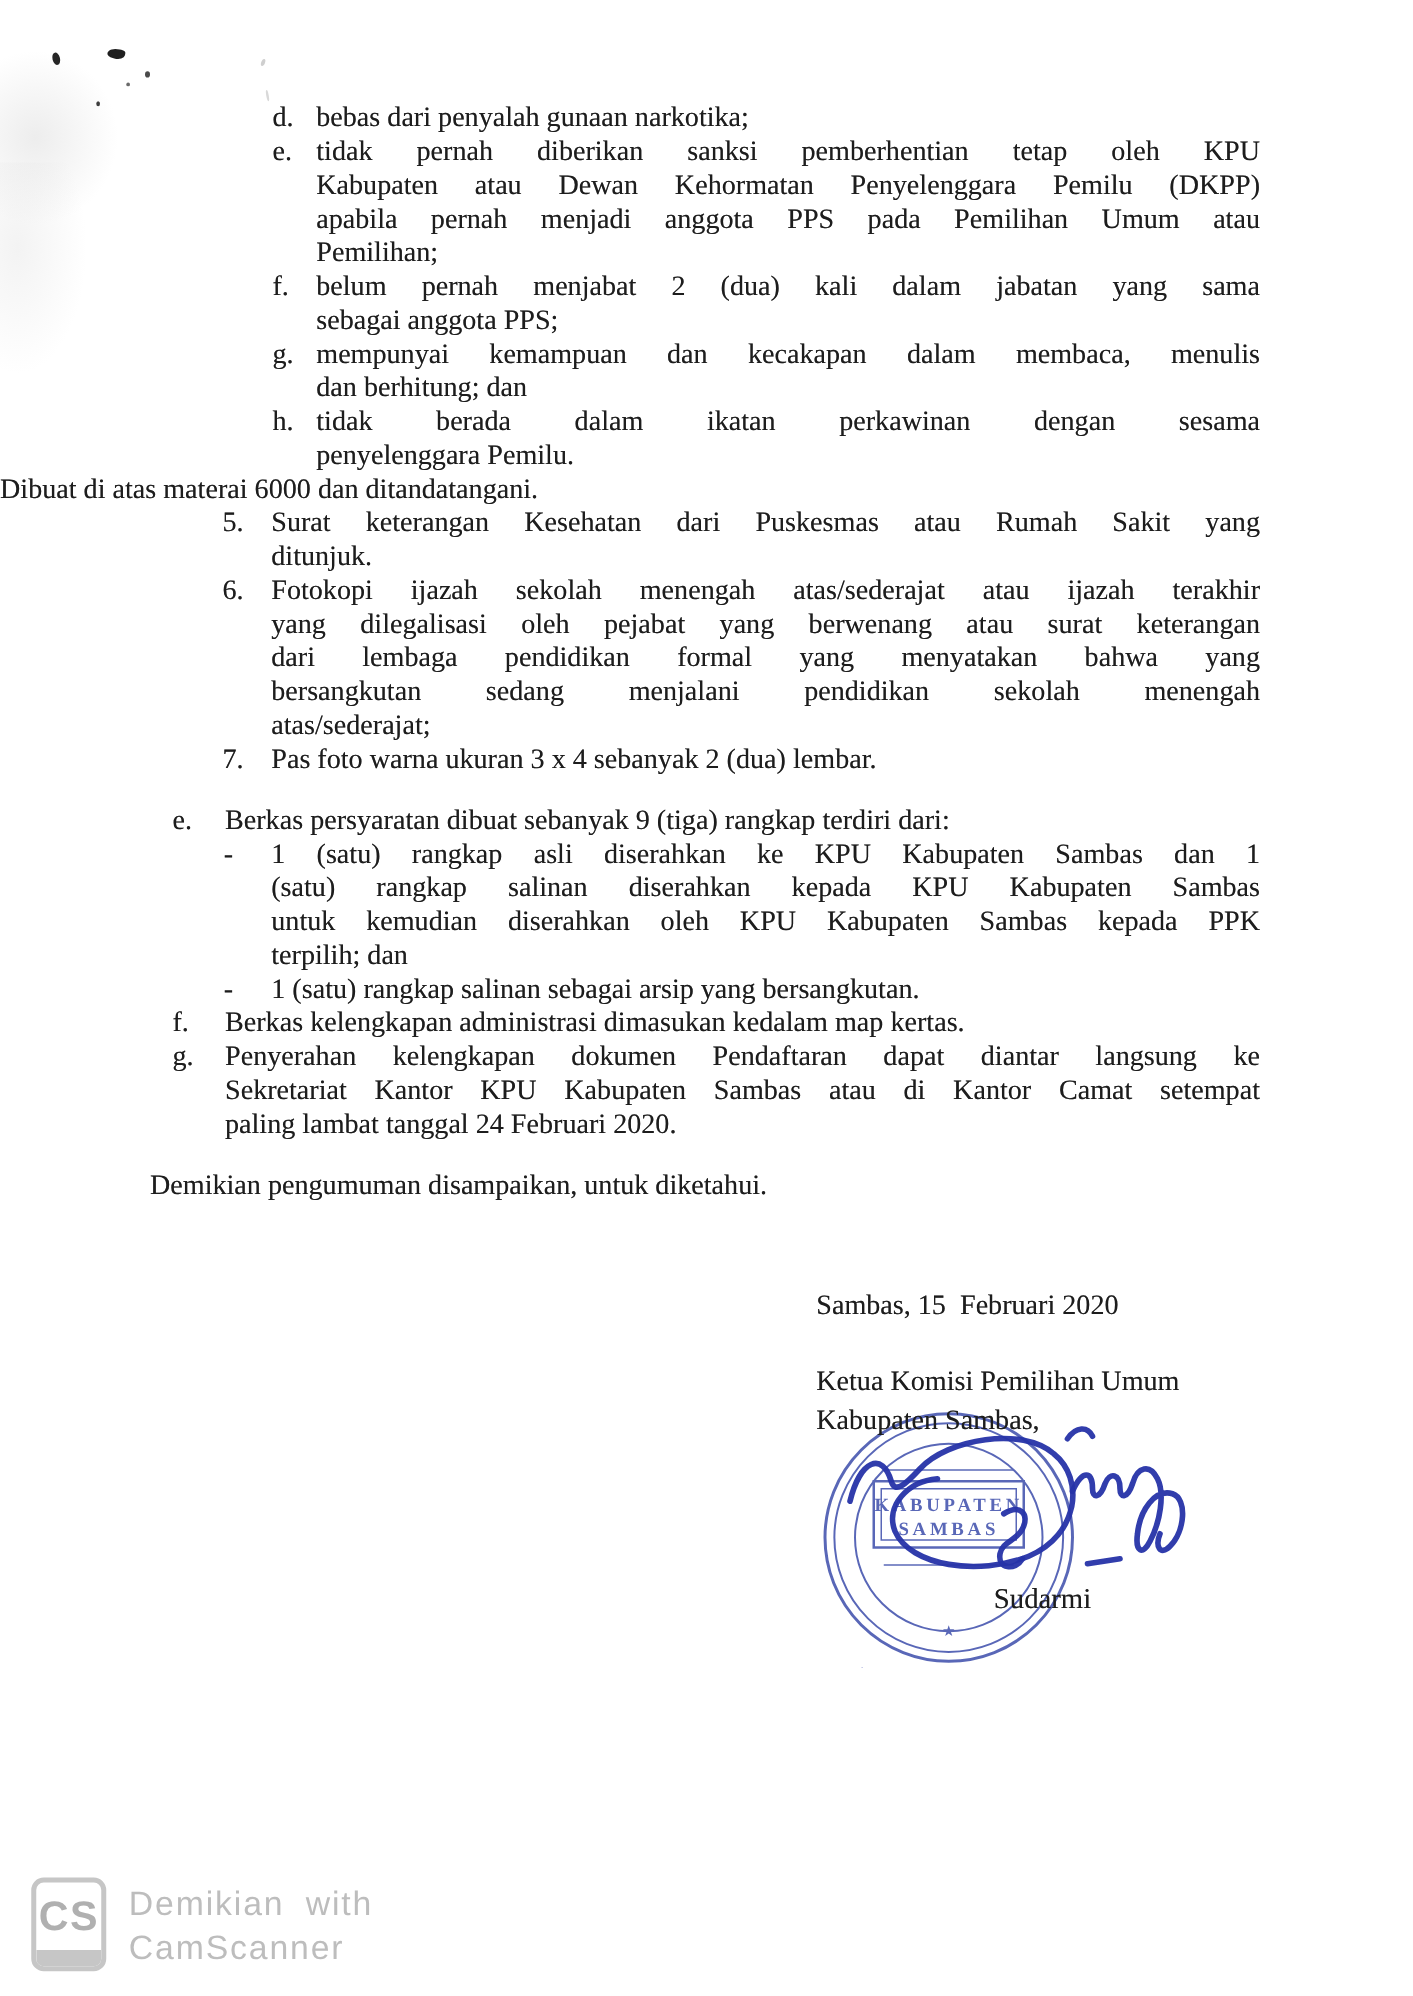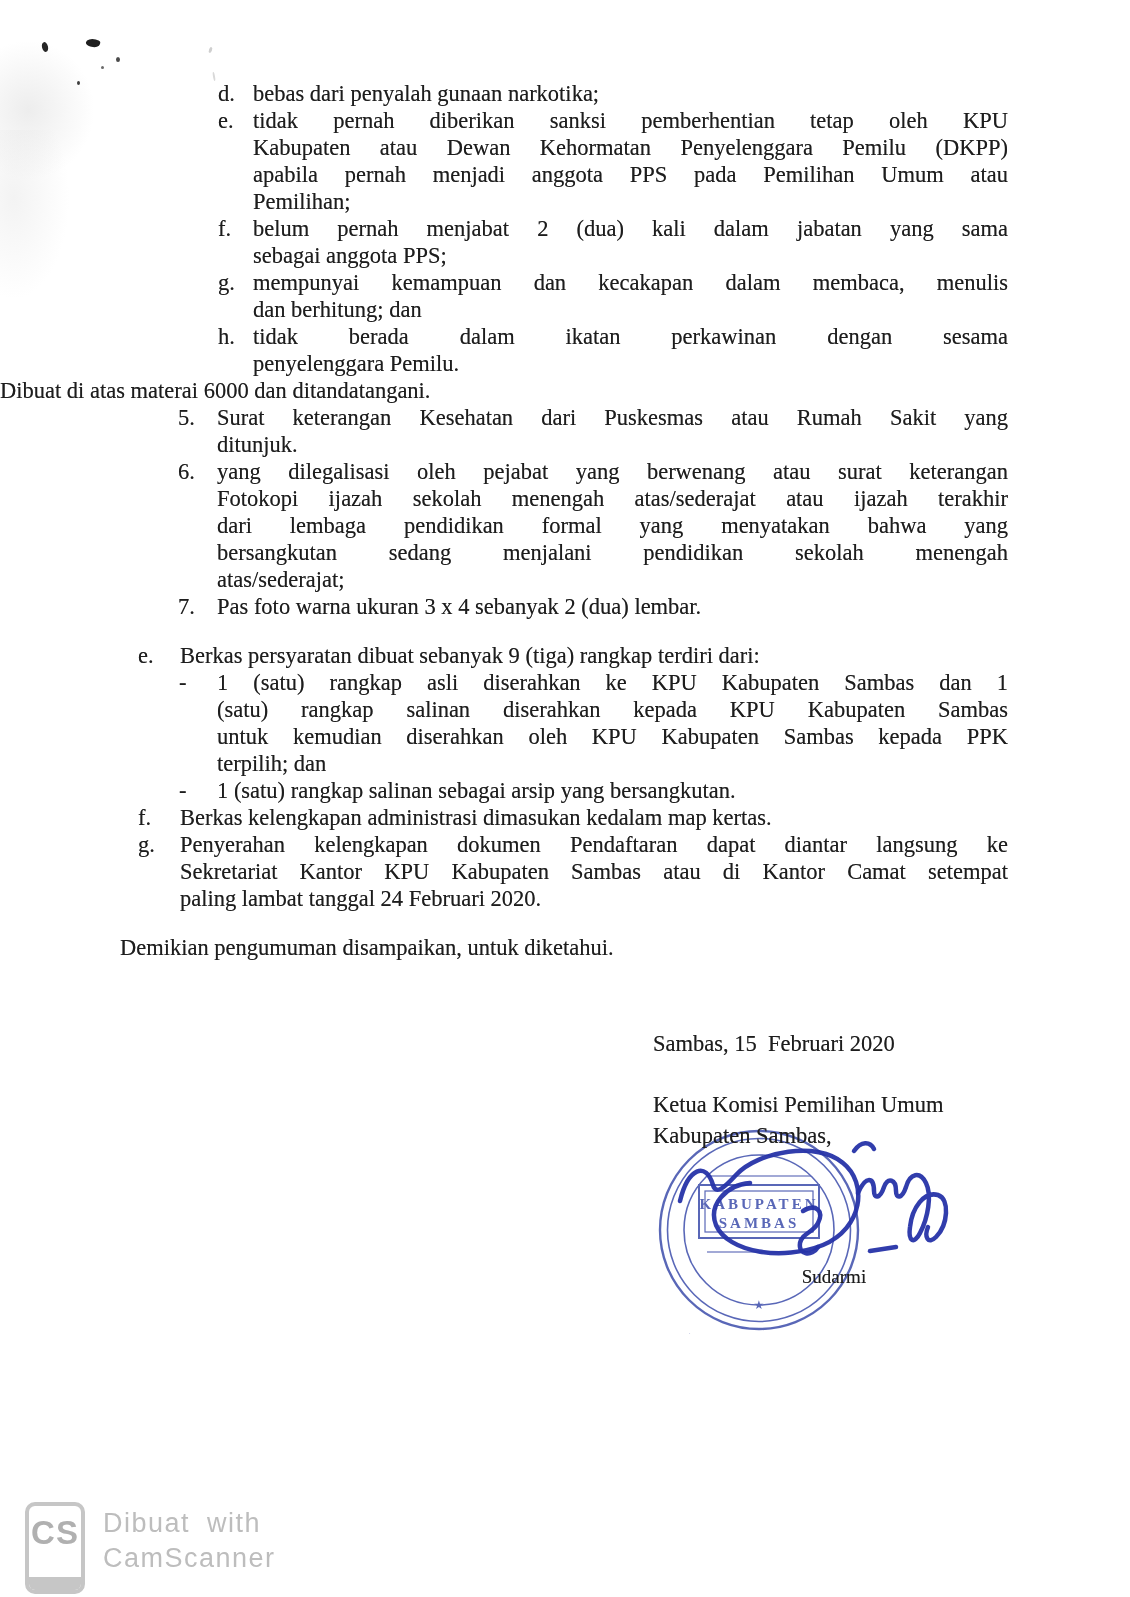--- a/index.html
+++ b/index.html
@@ -50,40 +50,40 @@
   .closing{
     position:absolute;left:653px;top:1028px;width:362px;
     text-align:left;font-size:22.5px;line-height:31px;
     text-shadow:0 0 .5px rgba(25,25,25,.55);
     z-index:3;
   }
   .closing .date{white-space:pre-wrap;}
   .closing .spacer{height:30px;}
   .signer{
     position:absolute;left:653px;top:1266px;width:362px;
-    text-align:center;font-size:19px;
+    text-align:center;font-size:23px;
     text-shadow:0 0 .5px rgba(25,25,25,.55);
     z-index:4;
   }
   
   .stamp{position:absolute;left:655px;top:1126px;z-index:2;opacity:.88;}
   .stamp text{fill:var(--stamp-color,#4353ae);}
   .stamp .ring-text{font-family:"Liberation Sans","DejaVu Sans",sans-serif;
       font-weight:bold;font-size:15.5px;letter-spacing:3px;}
   .stamp .center-text{font-family:"Liberation Serif","DejaVu Serif",serif;
       font-weight:bold;font-size:15px;letter-spacing:3px;}
   .stamp .star{font-size:12px;}
   .signature{position:absolute;left:658px;top:1133px;z-index:5;}
   .signature path{fill:none;stroke:var(--sig-color,#2633a8);stroke-width:4.5;
       stroke-linecap:round;stroke-linejoin:round;opacity:.95;}
 
   
   .footer{position:absolute;left:25px;top:1502px;display:flex;align-items:flex-start;
       font-family:"Liberation Sans","DejaVu Sans",sans-serif;}
-  .cs-icon{position:relative;width:60px;height:92px;box-sizing:border-box;
+  .cs-icon{position:relative;width:60px;height:75px;box-sizing:border-box;
       border:4px solid #c6c6c6;border-radius:10px;background:#fff;overflow:hidden;}
   .cs-txt{display:block;text-align:center;margin-top:8px;
       font-weight:bold;font-size:33px;color:#b0b0b0;letter-spacing:1px;}
   .cs-bar{position:absolute;left:0;right:0;bottom:0;height:13px;background:#c6c6c6;}
   .cs-lines{margin-left:18px;font-size:27px;line-height:35px;color:#bdbdbd;
       letter-spacing:1.5px;word-spacing:8px;margin-top:4px;}
 </style>
 </head>
 <body>
 
@@ -144,22 +144,22 @@
       <div class="block number">
         <span class="label">5.</span>
         <div class="lines">
           <div class="line just">Surat keterangan Kesehatan dari Puskesmas atau Rumah Sakit yang</div>
           <div class="line">ditunjuk.</div>
         </div>
       </div>
       <div class="block number">
         <span class="label">6.</span>
         <div class="lines">
+          <div class="line just">Fotokopi ijazah sekolah menengah atas/sederajat atau ijazah terakhir</div>
           <div class="line just">yang dilegalisasi oleh pejabat yang berwenang atau surat keterangan</div>
-          <div class="line just">Fotokopi ijazah sekolah menengah atas/sederajat atau ijazah terakhir</div>
           <div class="line just">dari lembaga pendidikan formal yang menyatakan bahwa yang</div>
           <div class="line just">bersangkutan sedang menjalani pendidikan sekolah menengah</div>
           <div class="line">atas/sederajat;</div>
         </div>
       </div>
       <div class="block number">
         <span class="label">7.</span>
         <div class="lines">
           <div class="line">Pas foto warna ukuran 3 x 4 sebanyak 2 (dua) lembar.</div>
         </div>
@@ -241,18 +241,18 @@
   </svg>
 
   <div class="signer">Sudarmi</div>
 
   <div class="footer">
     <div class="cs-icon">
       <span class="cs-txt">CS</span>
       <div class="cs-bar"></div>
     </div>
     <div class="cs-lines">
-      <div>Dibuat with</div>
+      <div>Demikian with</div>
       <div>CamScanner</div>
     </div>
   </div>
 
 </div>
 
 </body></html>

